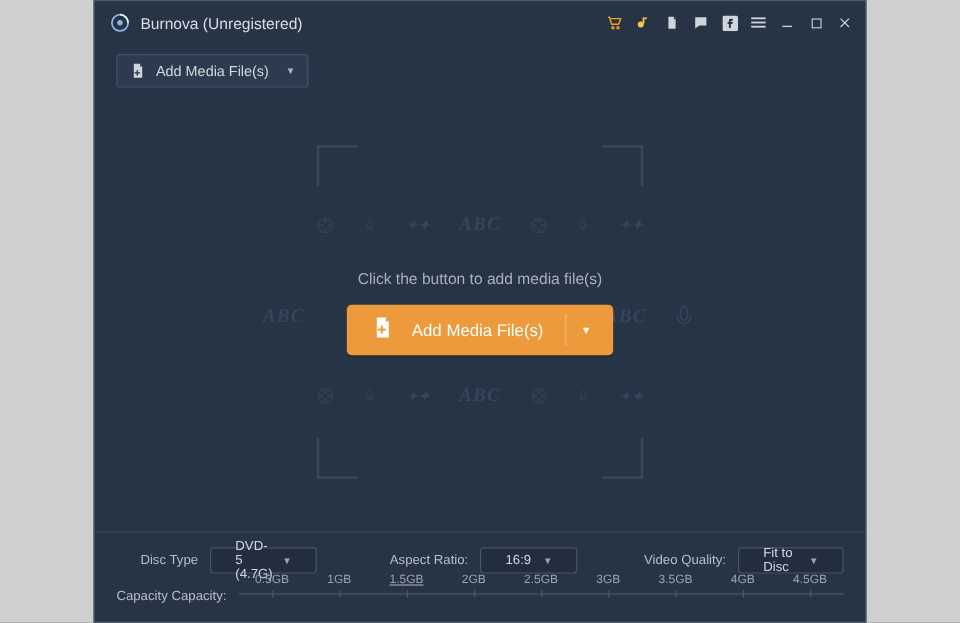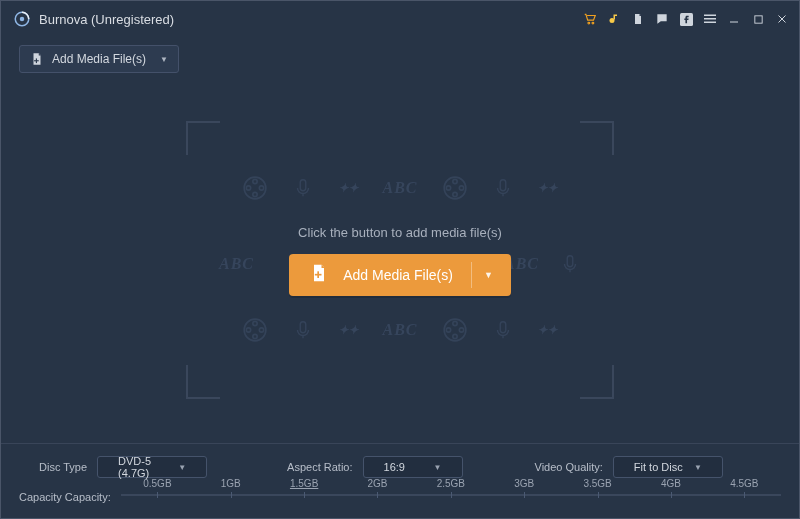--- a/index.html
+++ b/index.html
@@ -1,18 +1,18 @@
 <!DOCTYPE html>
 <html><head>
 <meta charset="utf-8">
 <style>
   * { box-sizing: border-box; margin: 0; padding: 0; font-family: "Segoe UI", Arial, sans-serif; }
   body { background: #d0d0d0; display: flex; justify-content: center; align-items: center; height: 100vh; }
   .window {
-    width: 800px; height: 519px;
+    width: 644px; height: 519px;
     background: #273446;
     border: 1px solid #4a5568;
     position: relative;
     display: flex; flex-direction: column;
   }
   
   .titlebar {
     height: 36px;
     display: flex; align-items: center;
     padding: 0 10px 0 12px;

